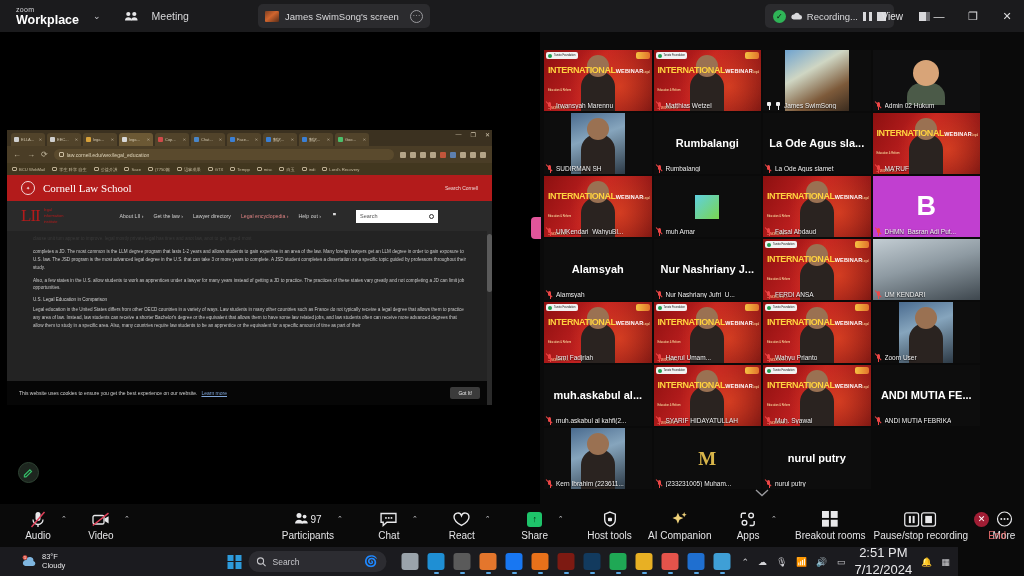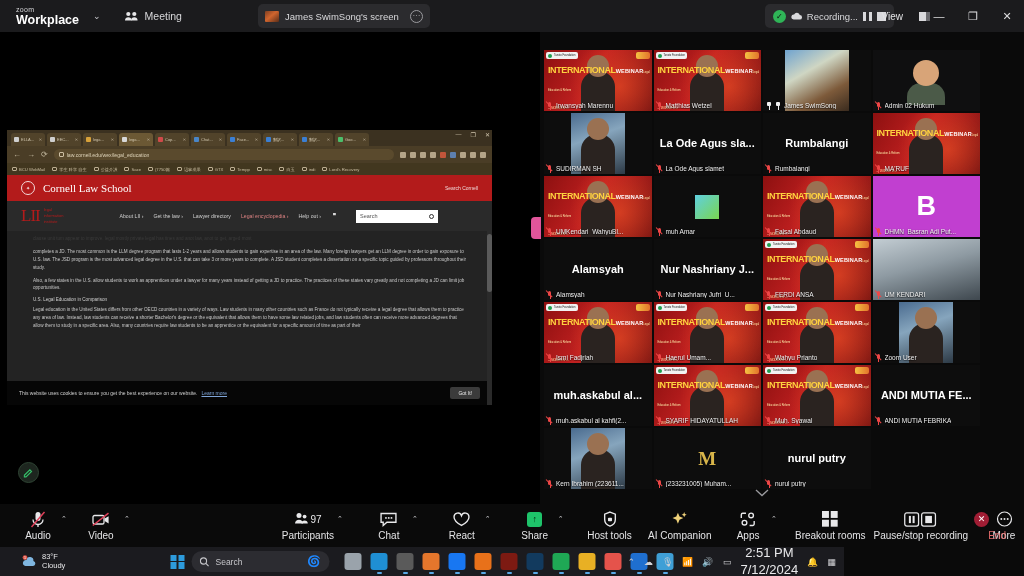--- a/index.html
+++ b/index.html
@@ -13,21 +13,21 @@
 
   
   .titlebar {
     position: absolute; left:0; top:0; width:1024px; height:32px;
     background: #1b1b1d; display:flex; align-items:center;
   }
   .zm-logo { margin-left:16px; line-height:1; }
   .zm-logo .zm-small { font-size:7px; color:#d6d6d8; letter-spacing:.3px; display:block; }
   .zm-logo .zm-big { font-size:12.5px; color:#fff; font-weight:bold; display:block; margin-top:1px;}
   .tb-caret { color:#c8c8cc; font-size:9px; margin-left:14px; }
-  .tb-meeting { display:flex; align-items:center; margin-left:24px; gap:7px; }
+  .tb-meeting { display:flex; align-items:center; margin-left:24px; gap:14px; }
   .tb-meeting .lbl { color:#d8d8da; font-size:10.5px; }
   .share-pill {
     position:absolute; left:258px; top:4px; width:172px; height:24px;
     background:#2b2b2e; border-radius:5px; display:flex; align-items:center; gap:6px;
     padding:0 7px;
   }
   .share-thumb { width:14px; height:11px; border-radius:1px;
     background:linear-gradient(140deg,#7e3f22 0%,#d0652e 45%,#5a2d18 100%); flex:0 0 auto;}
   .share-pill .txt { color:#d9d9dc; font-size:9.5px; white-space:nowrap; overflow:hidden;
      text-overflow:ellipsis; flex:1; }
@@ -199,21 +199,21 @@
   .tb-group { display:flex; align-items:flex-start; gap:3px; }
   .end-btn .lbl { color:#e06a6a;margin-left:31px; }
   .x-circle { width:15px; height:15px; border-radius:50%; background:#a01d34; color:#fff;
      display:flex; align-items:center; justify-content:center; font-size:9px; }
   .share-green { width:15px; height:15px; background:#1ec36a; border-radius:3px;
      display:flex; align-items:center; justify-content:center; color:#07240f; font-size:9px;}
 
   svg.i { display:block; }
 
   
-  .taskbar { position:absolute; left:0; top:547px; width:844px; height:29px; background:#1b1b1f;
+  .taskbar { position:absolute; left:0; top:547px; width:958px; height:29px; background:#1b1b1f;
      display:flex; align-items:center; }
   .weather { display:flex; align-items:center; gap:5px; margin-left:22px; }
   .weather .wico { width:15px; height:13px; position:relative; }
   .weather .wtxt { line-height:1.15; }
   .weather .wtxt div { color:#e6e6e8; font-size:7.5px; }
   .tb-center { position:absolute; left:50%; transform:translateX(-50%); display:flex;
      align-items:center; gap:7px; }
   .win-logo { width:14px; height:14px; display:grid; grid-template-columns:1fr 1fr;
      grid-template-rows:1fr 1fr; gap:1.6px; }
   .win-logo i { background:#2d9bdc; display:block; }
@@ -529,36 +529,36 @@
           <span class="person"></span>
           <span class="namebar">
             <span class="ic-mute red">
               <i class="slash"></i>
             </span>
             <span class="nm">SUDIRMAN SH</span>
           </span>
         </div>
         <div class="tile">
           <span class="bgdark"></span>
+          <span class="bigname">Rumbalangi</span>
+          <span class="namebar">
+            <span class="ic-mute red">
+              <i class="slash"></i>
+            </span>
+            <span class="nm">Rumbalangi</span>
+          </span>
+        </div>
+        <div class="tile">
+          <span class="bgdark"></span>
           <span class="bigname">La Ode Agus sla...</span>
           <span class="namebar">
             <span class="ic-mute red">
               <i class="slash"></i>
             </span>
             <span class="nm">La Ode Agus slamet</span>
-          </span>
-        </div>
-        <div class="tile">
-          <span class="bgdark"></span>
-          <span class="bigname">Rumbalangi</span>
-          <span class="namebar">
-            <span class="ic-mute red">
-              <i class="slash"></i>
-            </span>
-            <span class="nm">Rumbalangi</span>
           </span>
         </div>
         <div class="tile">
           <span class="bgwebinar"></span>
           <span class="person"></span>
           <span class="webinar-txt"><span class="l1">INTERNATIONAL</span><span class="l2">WEBINAR</span><span class="l3">Legal Education &amp; Reform<br>— MODULE III —<br>Faculty of Law</span></span>
           <span class="namebar">
             <span class="ic-mute red">
               <i class="slash"></i>
             </span>

